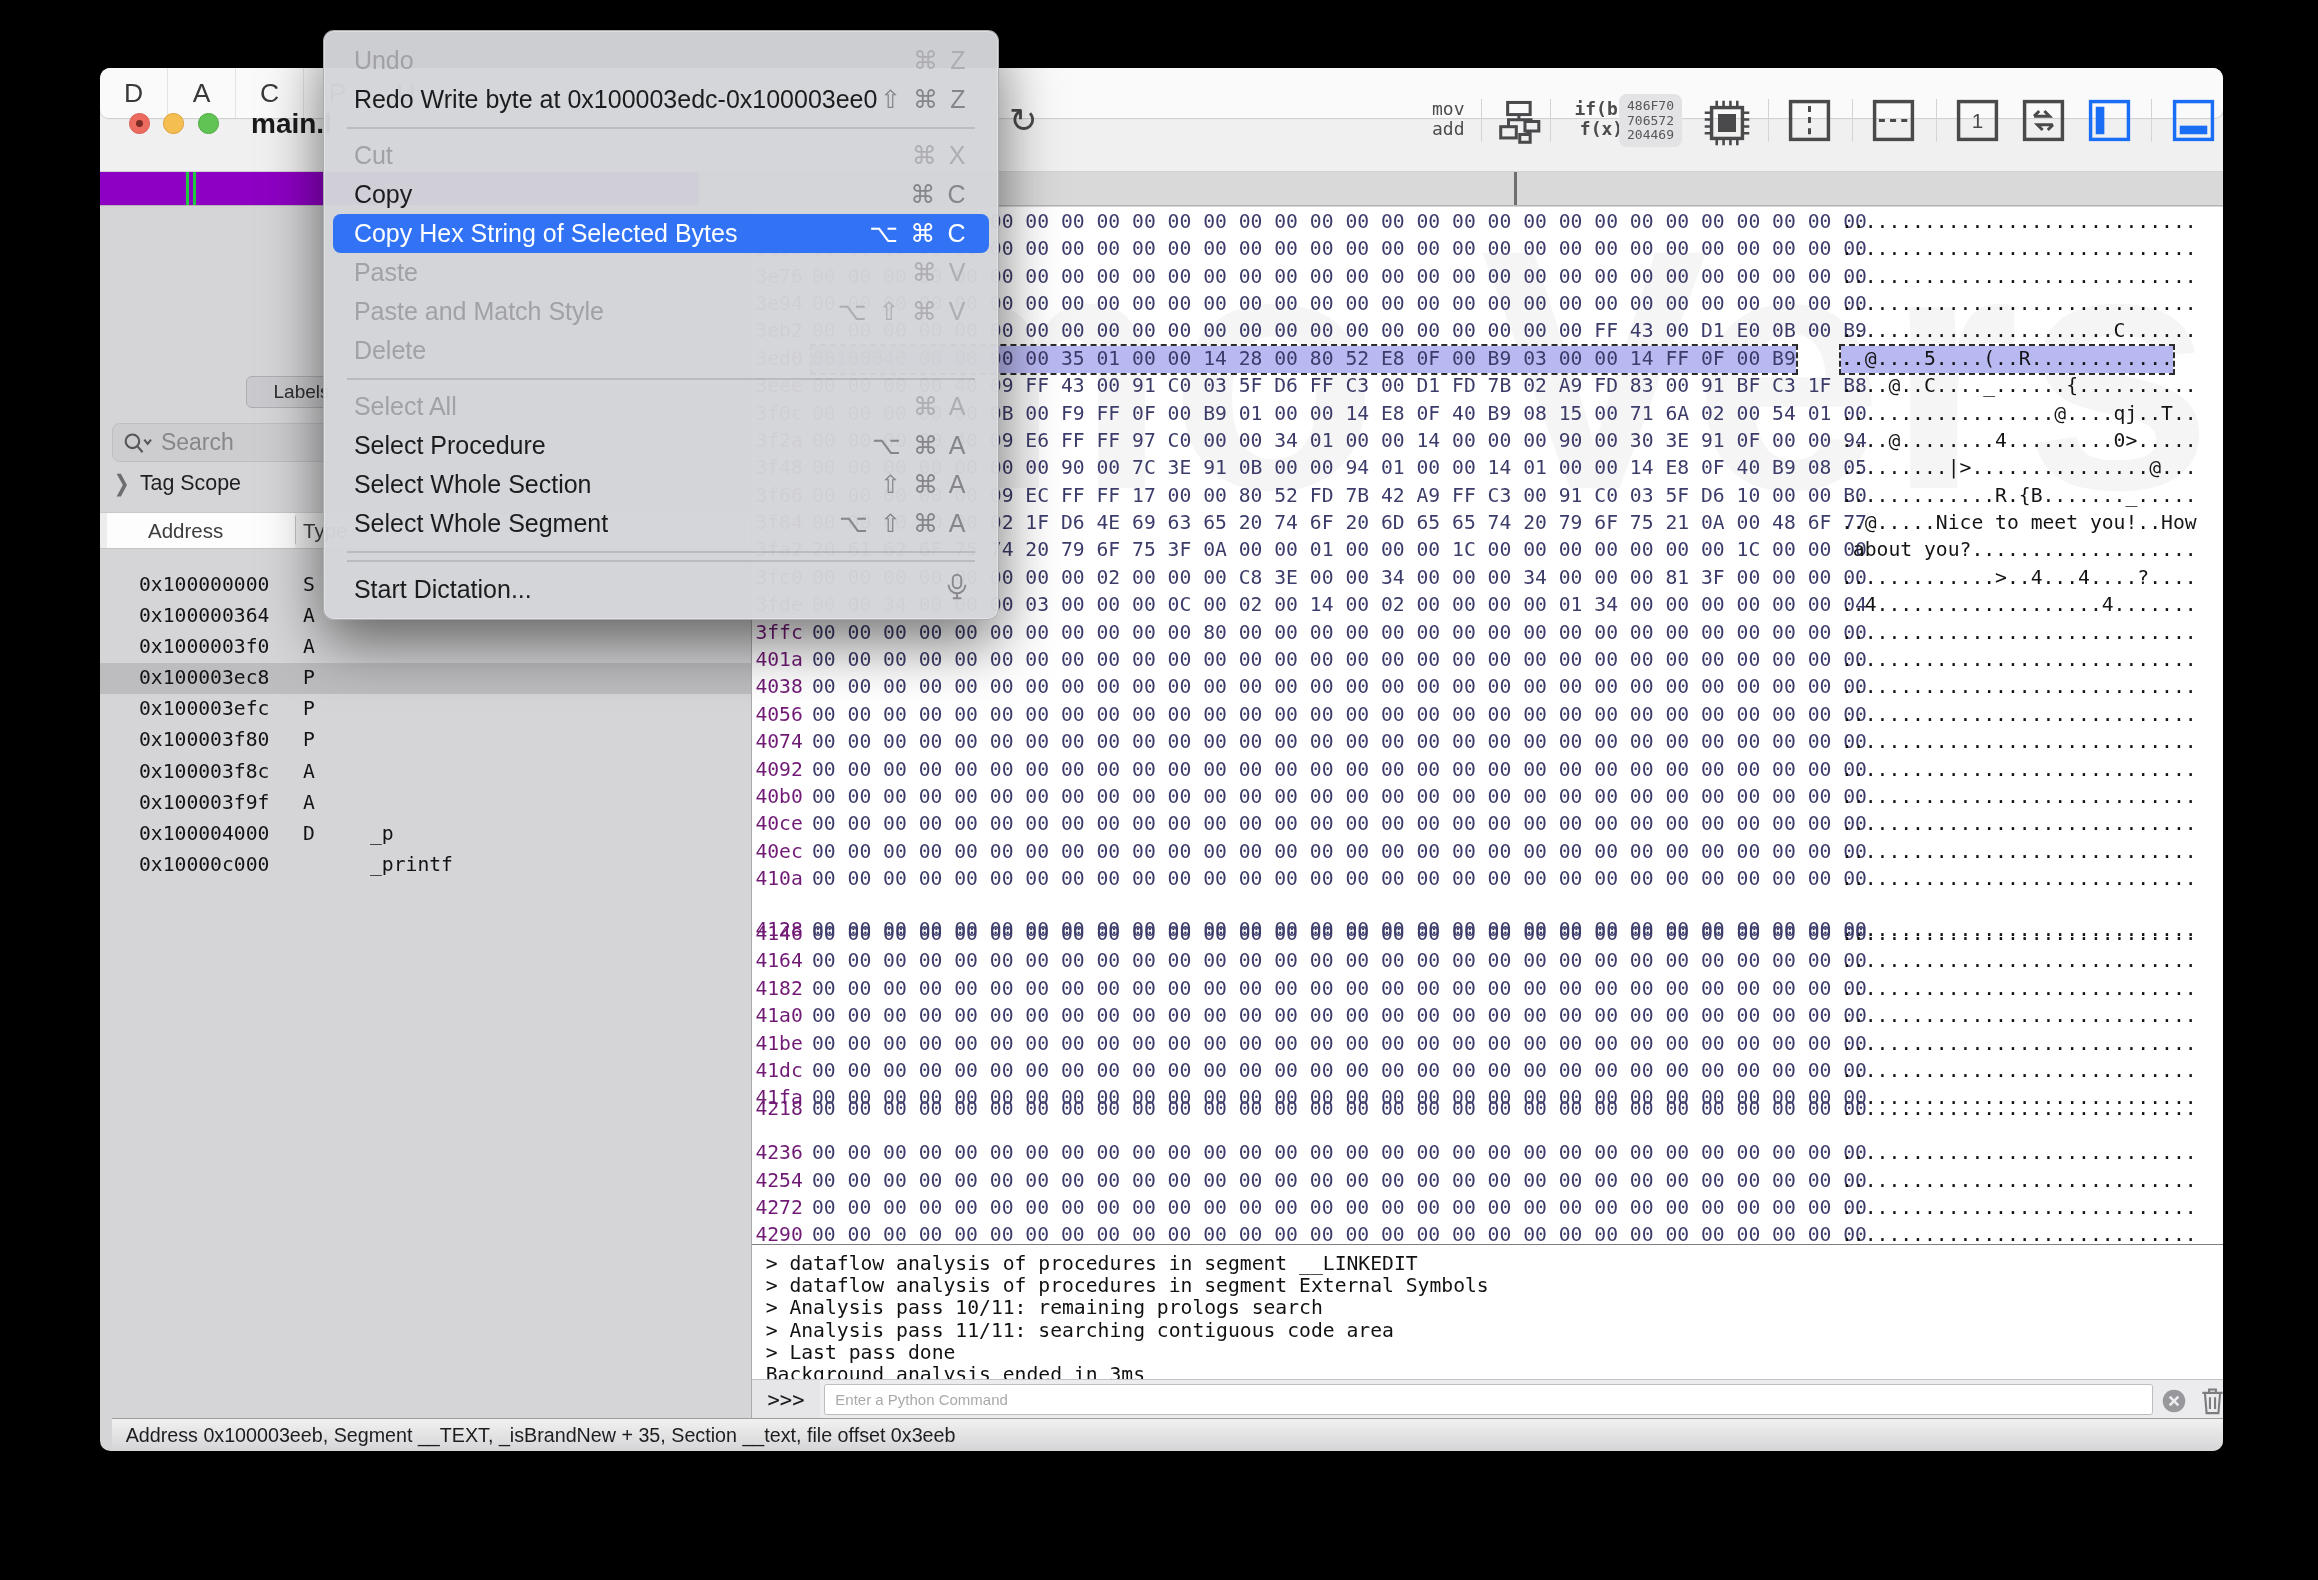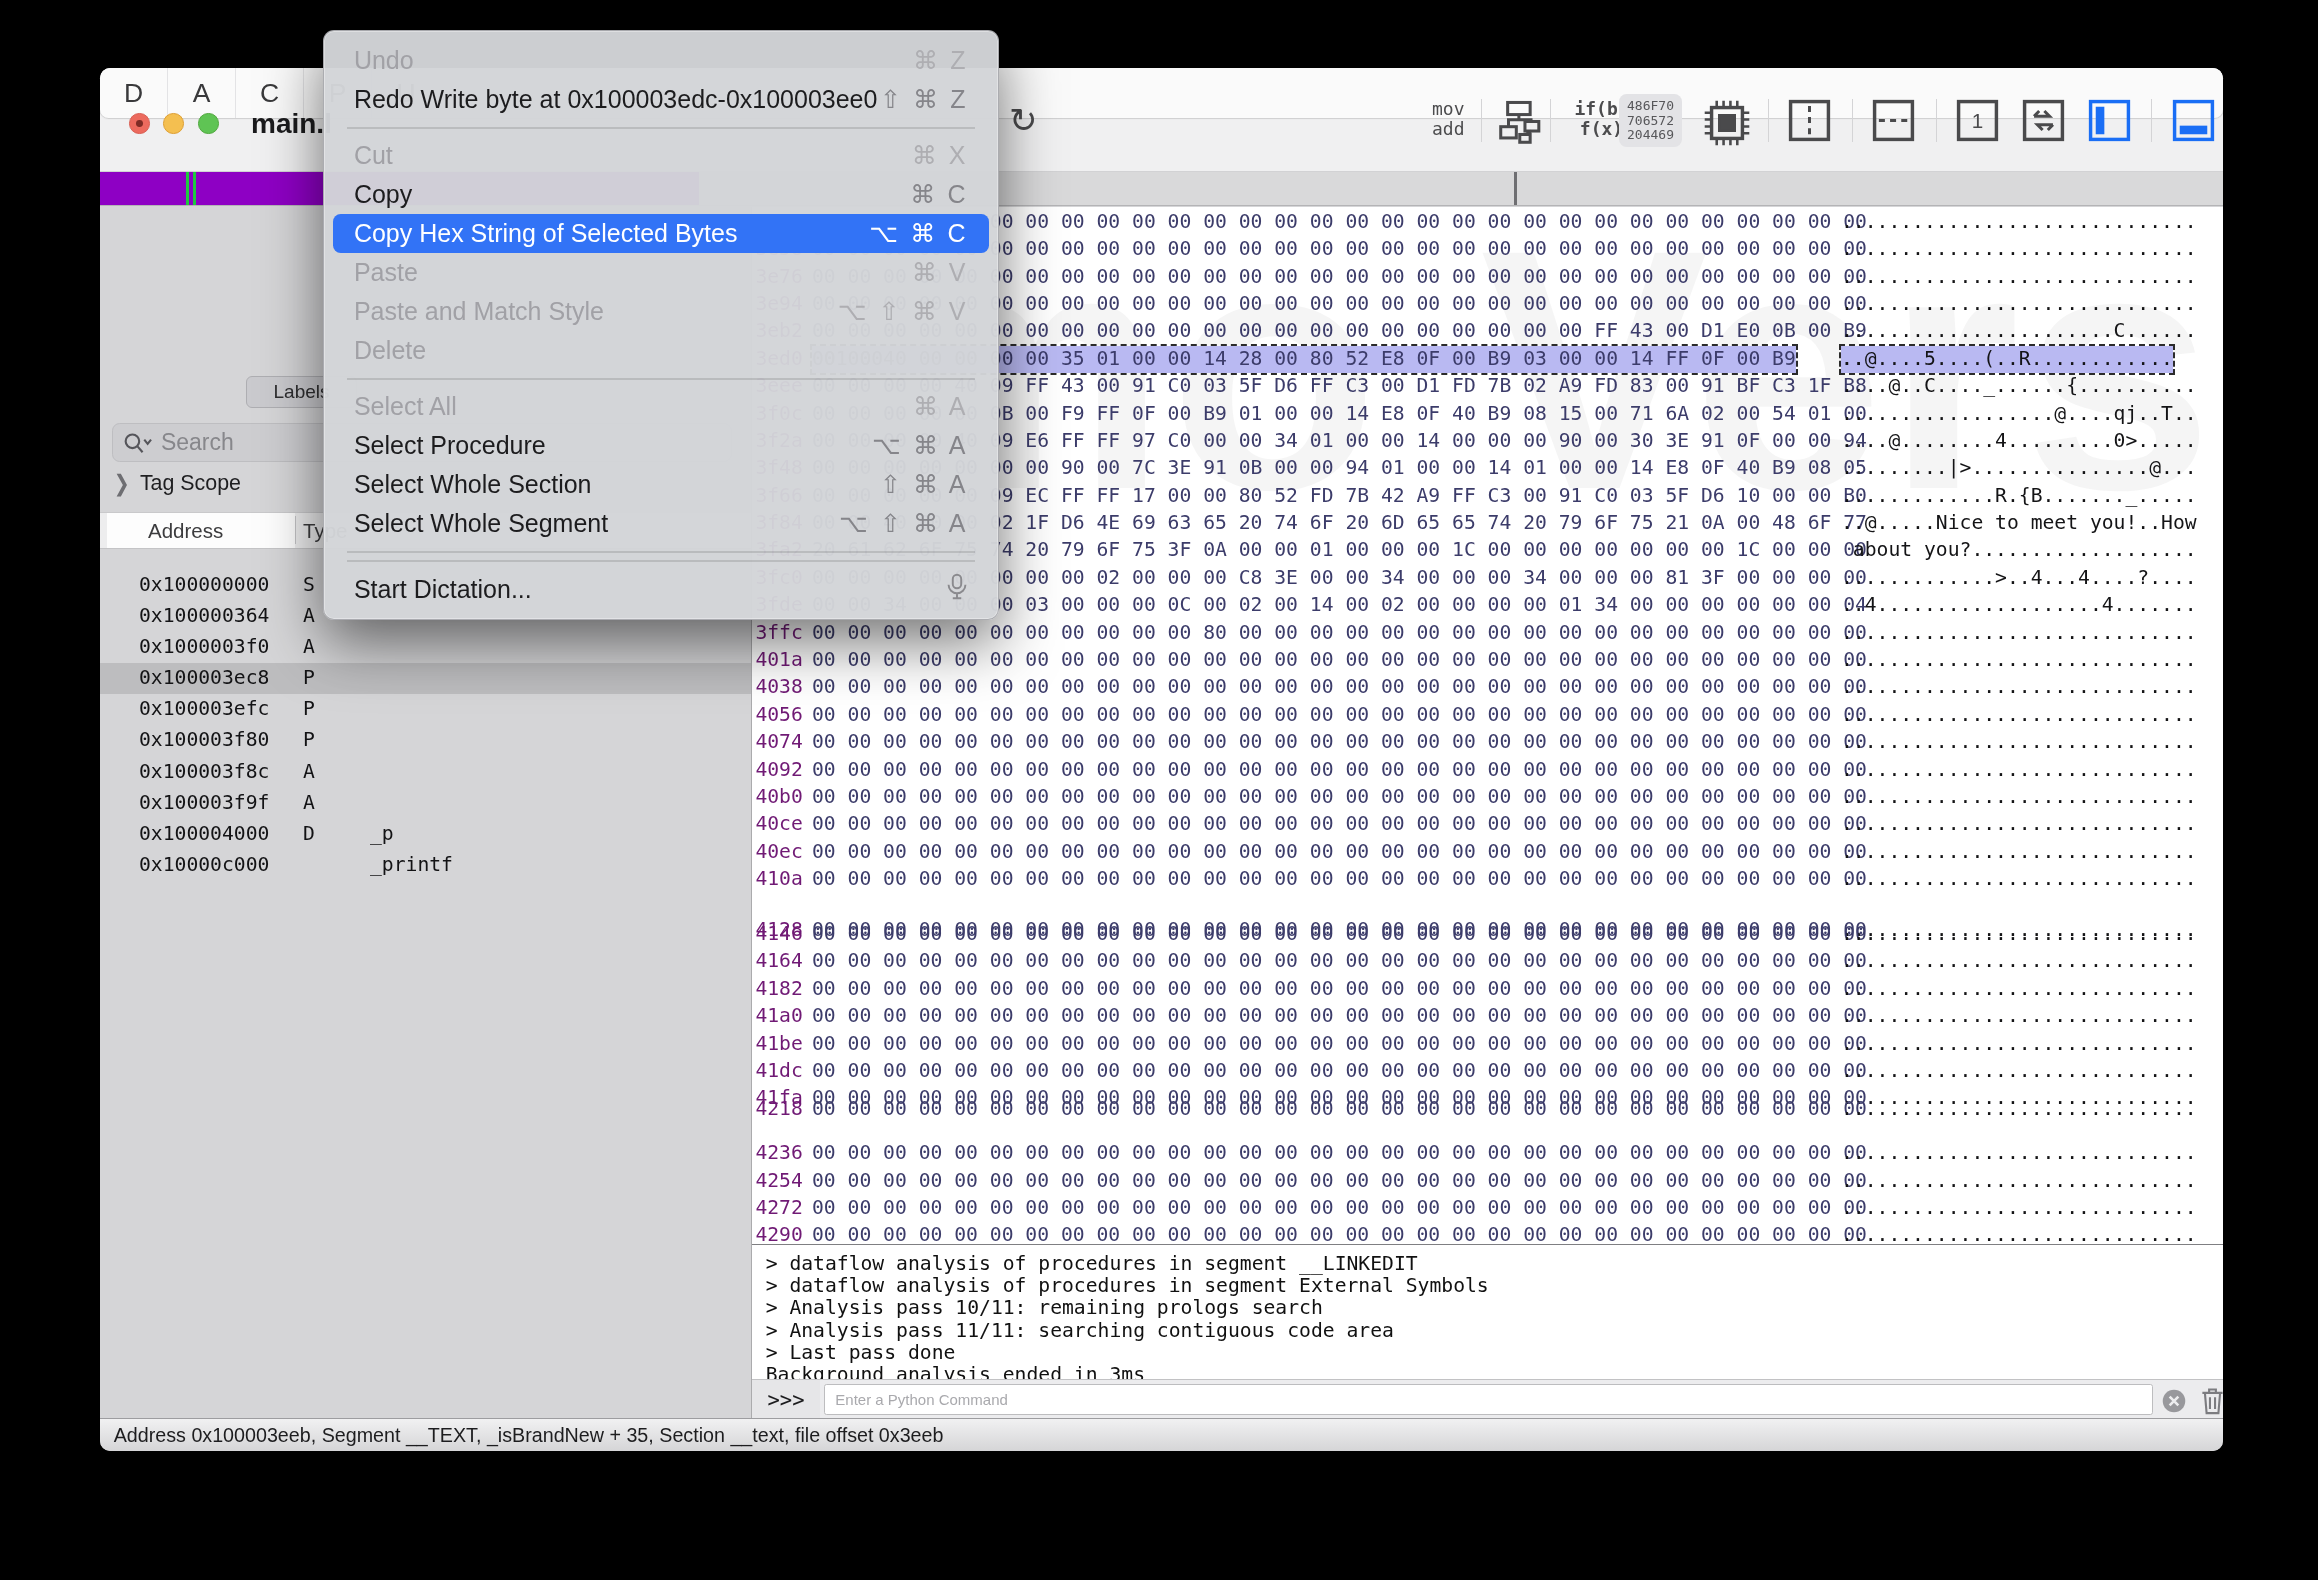--- a/index.html
+++ b/index.html
@@ -75,21 +75,21 @@
   #pybar{position:absolute;left:652px;top:1311px;width:1471px;height:39px;background:#ececee;border-top:0.9px solid #c2c2c4;}
   #py-prompt{position:absolute;left:0;top:0;width:68px;height:39px;display:flex;align-items:center;justify-content:center;
      font-family:"DejaVu Sans Mono",monospace;font-size:20.5px;color:#1c1c1e;background:#e6e6e8;}
   #py-input{position:absolute;left:72px;top:4.3px;width:1329px;height:31px;background:#fff;border:1.7px solid #bdbdbf;border-radius:2.6px;
      font-size:15px;color:#202022;padding:0 10.3px;font-family:"Liberation Sans",sans-serif;}
   #py-input::placeholder{color:#a9a9ad;}
   #py-clear{position:absolute;left:1409px;top:7.7px;}
   #py-trash{position:absolute;left:1447px;top:6px;}
 
   
-  #statusbar{position:absolute;left:0;top:1350px;width:2123px;height:40px;
+  #statusbar{position:absolute;left:12px;top:1350px;width:2123px;height:40px;
      background:linear-gradient(#f1f1f2,#cfcfd1);border-top:0.9px solid #9d9da0;padding-left:37px;}
   #status-text{position:absolute;left:13.7px;top:5.1px;font-size:19.7px;color:#1d1d1f;}
 
   
   #ctxmenu{position:absolute;left:323px;top:30px;width:676px;background:rgba(211,213,216,.97);
      border-radius:11px;border:0.9px solid rgba(110,110,115,.4);
      box-shadow:0 21.4px 60px rgba(0,0,0,.55), inset 0 0 0 0.9px rgba(255,255,255,.35);padding:10.3px 0;}
   .mi{height:39px;margin:0 9.4px;padding:0 20.5px;border-radius:7.7px;display:flex;align-items:center;justify-content:space-between;font-size:25px;color:#1c1c1e;}
   .mi .lab{white-space:nowrap;}
   .mi .sc{color:#85858a;letter-spacing:2.6px;white-space:nowrap;font-size:25px;}

